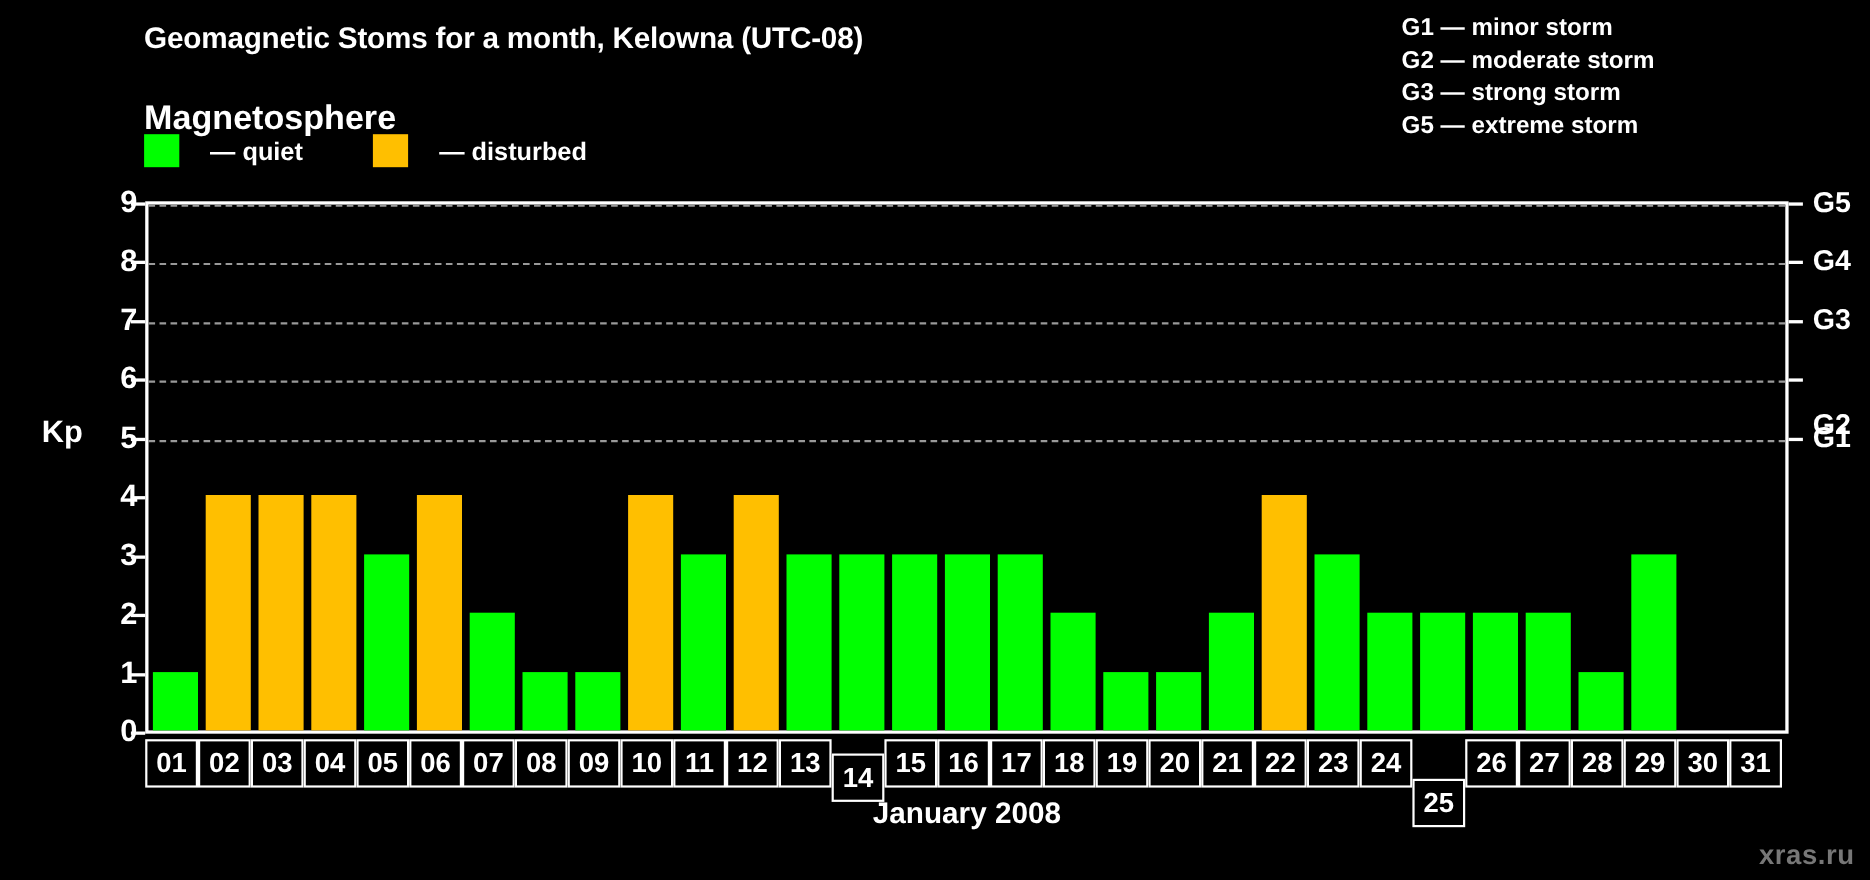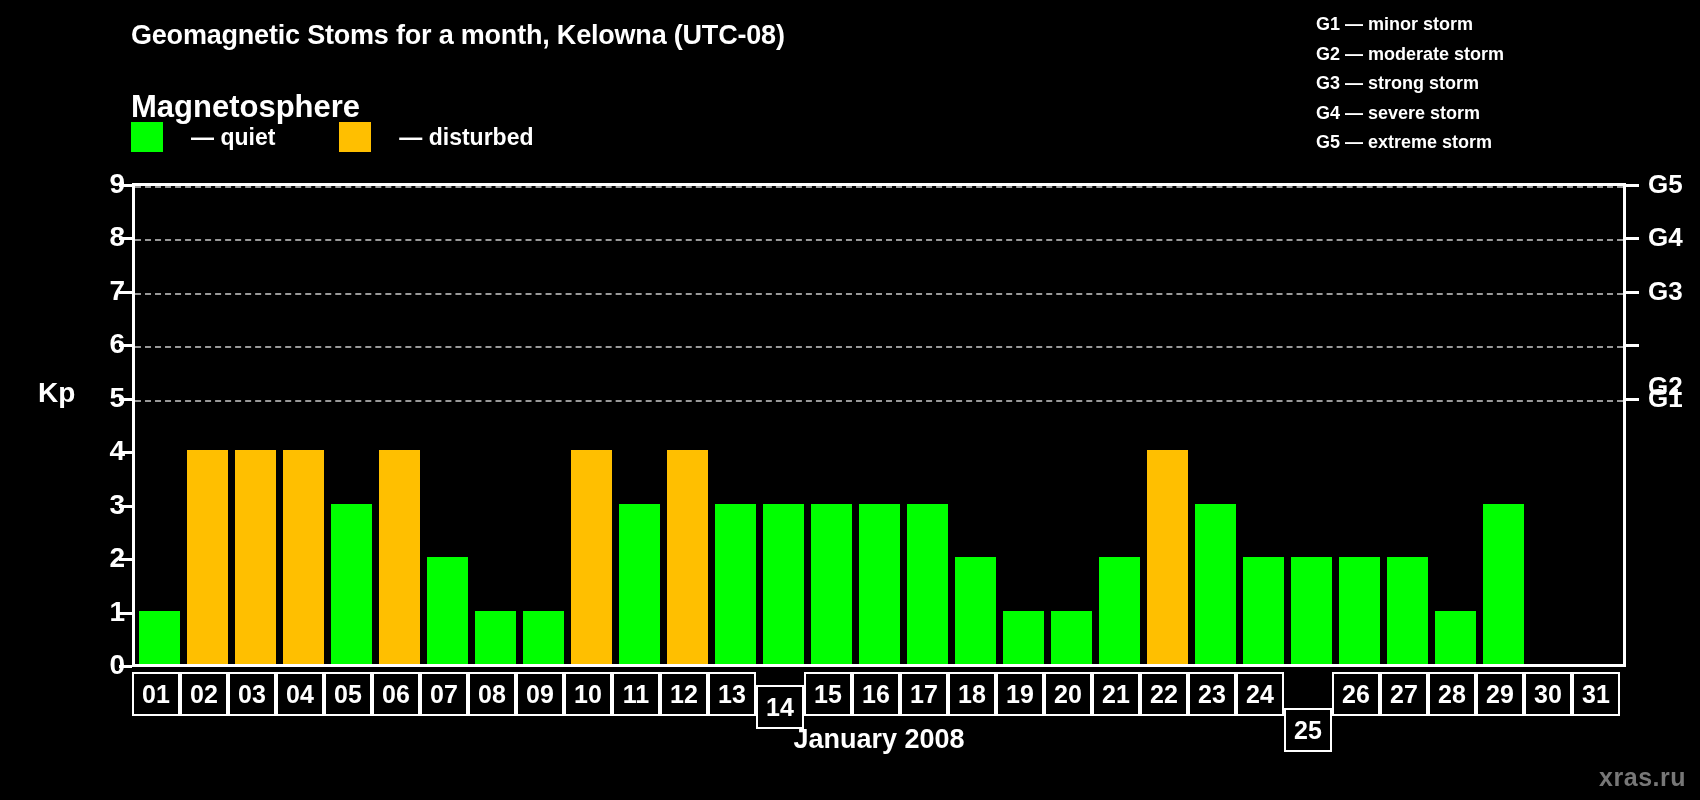--- a/index.html
+++ b/index.html
@@ -63,21 +63,21 @@
   }
 
   
   #g-scale-key {
     position: absolute;
     right: 196px;
     top: 10px;
     text-align: left;
   }
   .g-scale-row {
-    font-size: 18px;
+    font-size: 22px;
     font-weight: bold;
     line-height: 29.5px;
     white-space: nowrap;
   }
 
   
   #plot-wrapper {
     position: absolute;
     left: 0;
     top: 0;
@@ -227,21 +227,20 @@
   <div class="legend-entry">
     <span class="legend-swatch" style="background: rgb(255, 191, 0);"></span>
     <span class="legend-text">— disturbed</span>
   </div>
 </div>
 
 <div id="g-scale-key">
   <div class="g-scale-row">G1 — minor storm</div>
   <div class="g-scale-row">G2 — moderate storm</div>
   <div class="g-scale-row">G3 — strong storm</div>
-  <div class="g-scale-row">G4 — severe storm</div>
   <div class="g-scale-row">G5 — extreme storm</div>
 </div>
 
 <div id="plot-wrapper">
   <div id="y-axis-title">Kp</div>
   <div id="plot-area">
     <div id="grid-layer">
         <div class="gridline" style="top: 213.778px;"></div>
         <div class="gridline" style="top: 160.333px;"></div>
         <div class="gridline" style="top: 106.889px;"></div>

